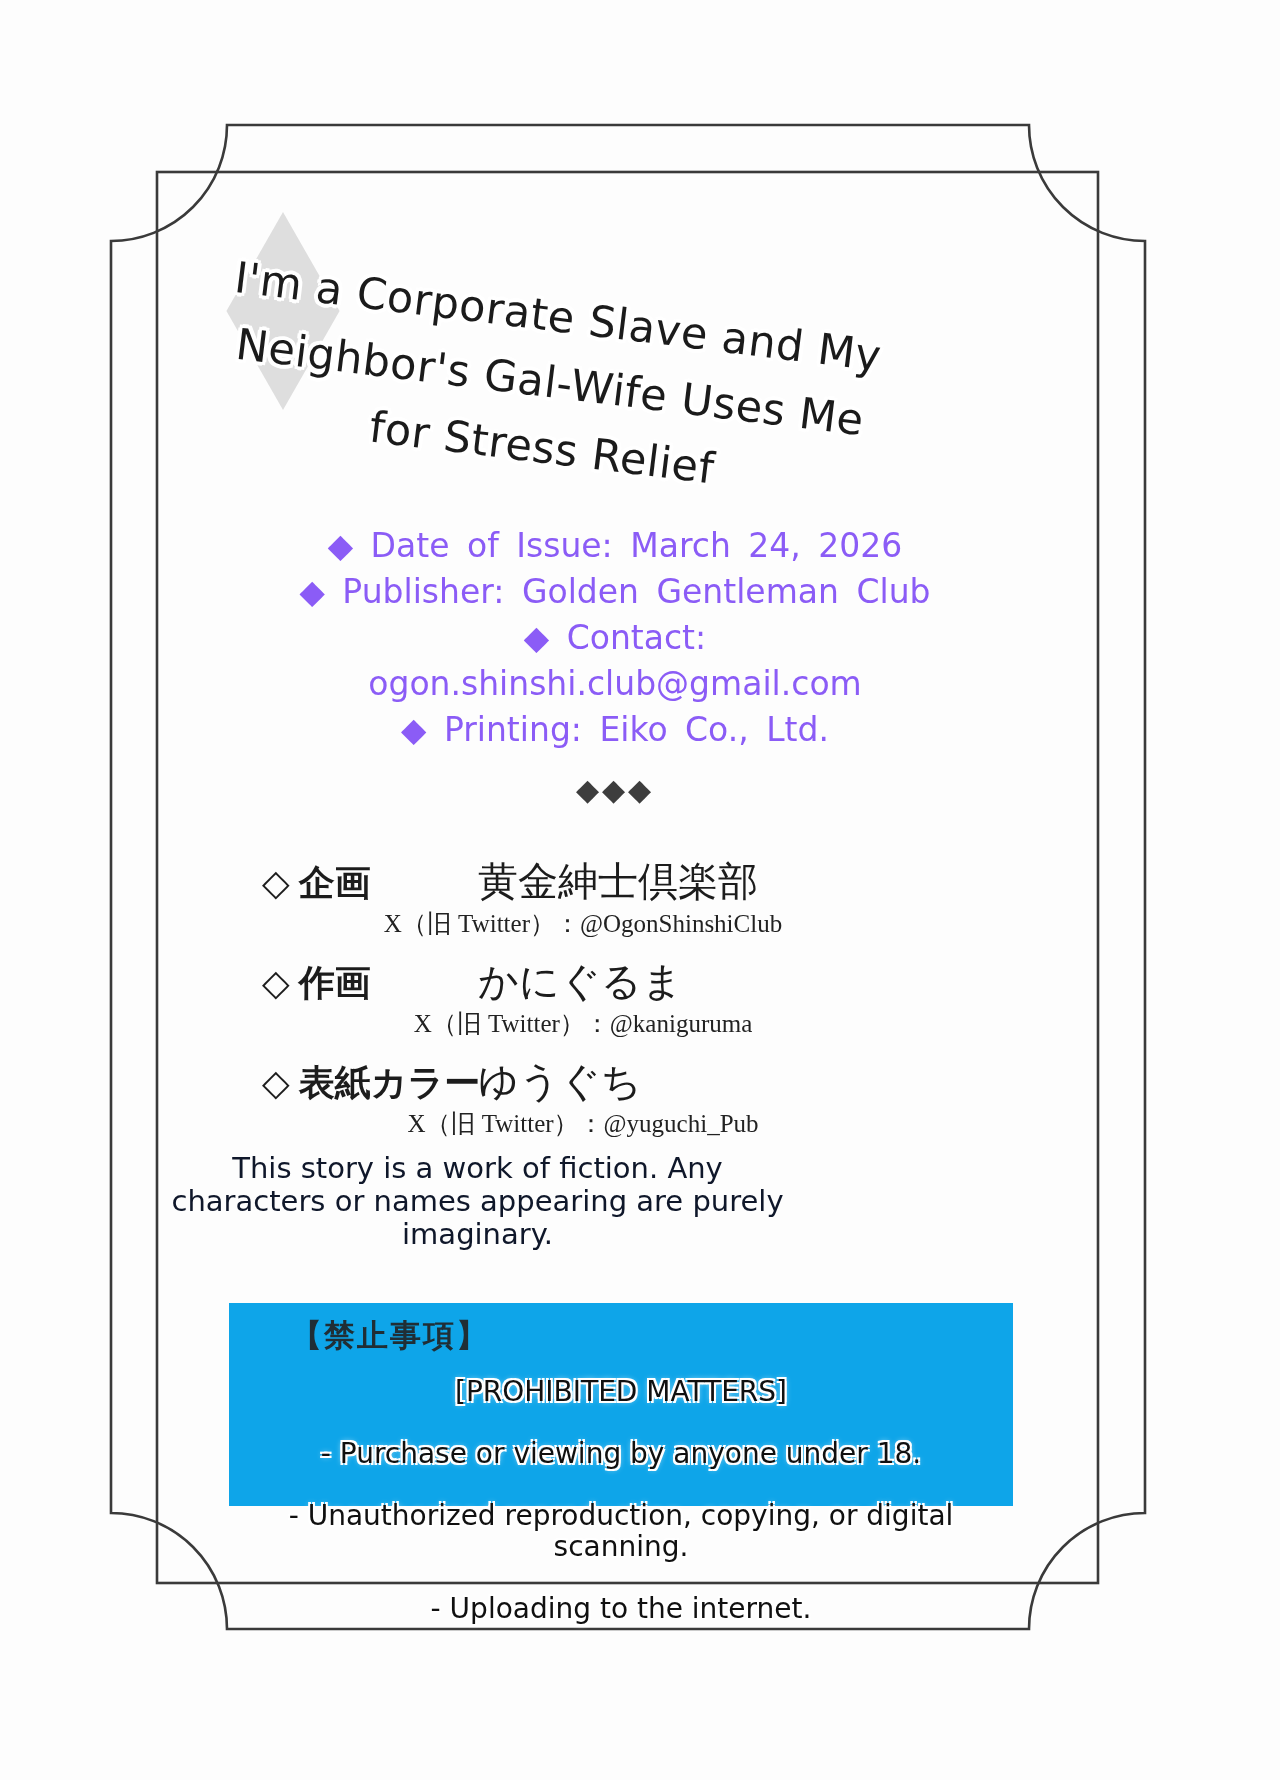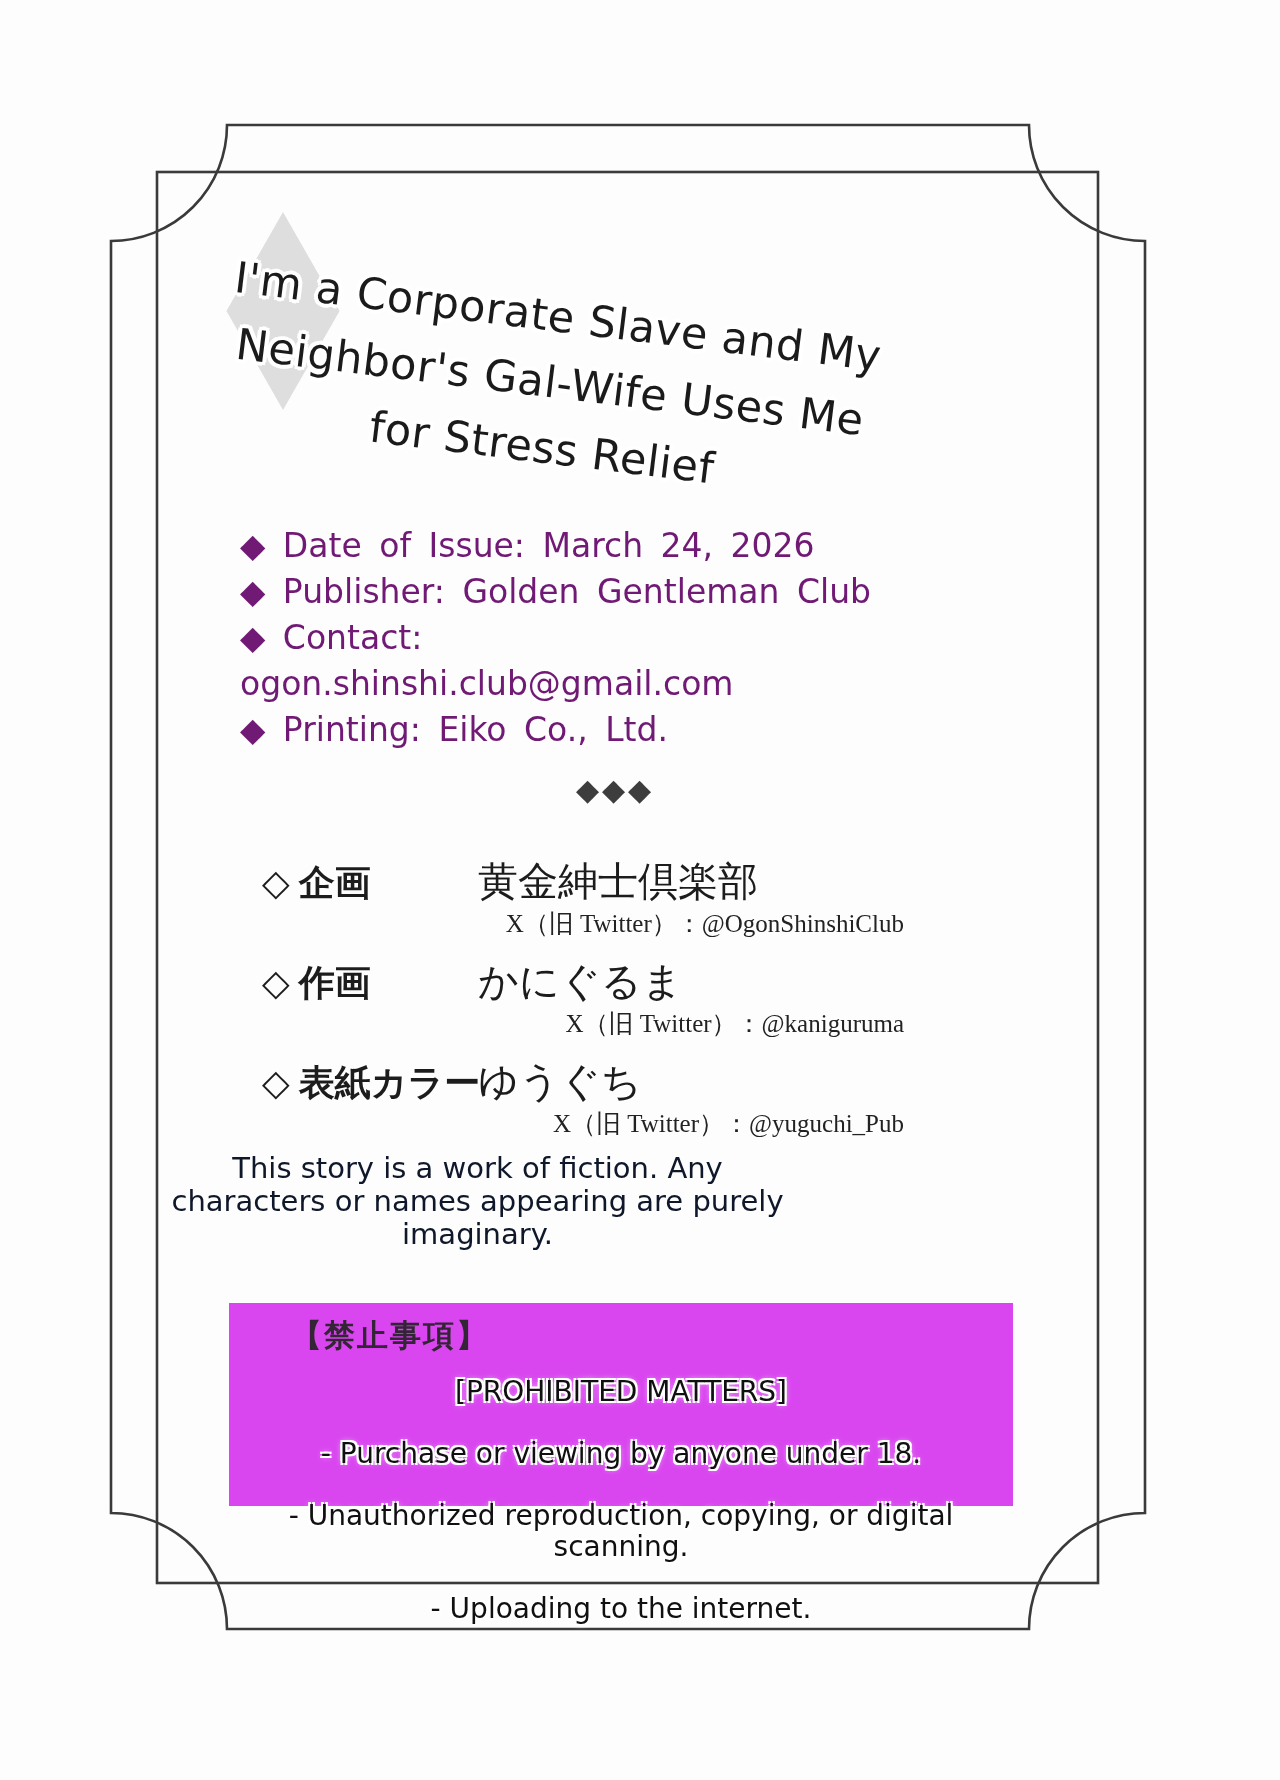--- a/index.html
+++ b/index.html
@@ -19,45 +19,45 @@
     position:absolute; left:200px; top:283px; width:700px;
     transform:rotate(7deg);
     text-align:center; font-size:43px; line-height:66px; font-weight:500;
     color:#1b1b1b; white-space:pre-line; letter-spacing:0.5px;
     text-shadow:-3px -3px 0 #fff, 3px -3px 0 #fff, -3px 3px 0 #fff,
                  3px 3px 0 #fff, -4px 0 0 #fff, 4px 0 0 #fff,
                  0 -4px 0 #fff, 0 4px 0 #fff;
   }
   .info-block {
     position:absolute; left:240px; top:523px; width:750px;
-    font-size:33px; line-height:46px;
-    word-spacing:7px; color:#701a75;
+    text-align:center; font-size:33px; line-height:46px;
+    word-spacing:7px; color:#8b5cf6;
   }
   .separator {
     position:absolute; left:240px; top:770px; width:750px;
     text-align:center; font-size:30px; line-height:40px;
     letter-spacing:3px; color:#3d3d3d;
   }
   .credits {
     position:absolute; left:262px; top:838px; width:650px;
     font-family:"Liberation Serif","DejaVu Serif",serif; color:#1c1c1c;margin-top:19px;
   }
   .credit-row { margin-bottom:17px; }
   .credit-main { display:flex; align-items:baseline; line-height:50px; }
   .credit-role { width:216px; font-weight:bold; font-size:36px; white-space:nowrap; }
   .credit-name { font-size:40px; white-space:nowrap;text-align:center; }
-  .credit-social { text-align:right; font-size:25px; line-height:32px; padding-right:8px; color:#222; }
+  .credit-social { text-align:center; font-size:25px; line-height:32px; padding-right:8px; color:#222; }
   .disclaimer {
     position:absolute; left:155px; top:1152px; width:645px;
     text-align:center; font-size:29px; line-height:33px;
     white-space:pre-line; color:#0f172a;
   }
   .prohibited-box {
     position:absolute; left:229px; top:1303px; width:784px; height:203px;
-    background:#d946ef;
+    background:#0ea5e9;
   }
   .jp-heading {
     position:absolute; left:62px; top:12px;
     font-family:"Liberation Serif","DejaVu Serif",serif; font-weight:bold;
     font-size:31px; letter-spacing:2px; color:#222; opacity:0.9;
   }
   .prohibited-content {
     position:absolute; left:0; right:0; top:42px;
     text-align:center; font-size:28px; line-height:31px; color:#101010;
     white-space:pre-line;

